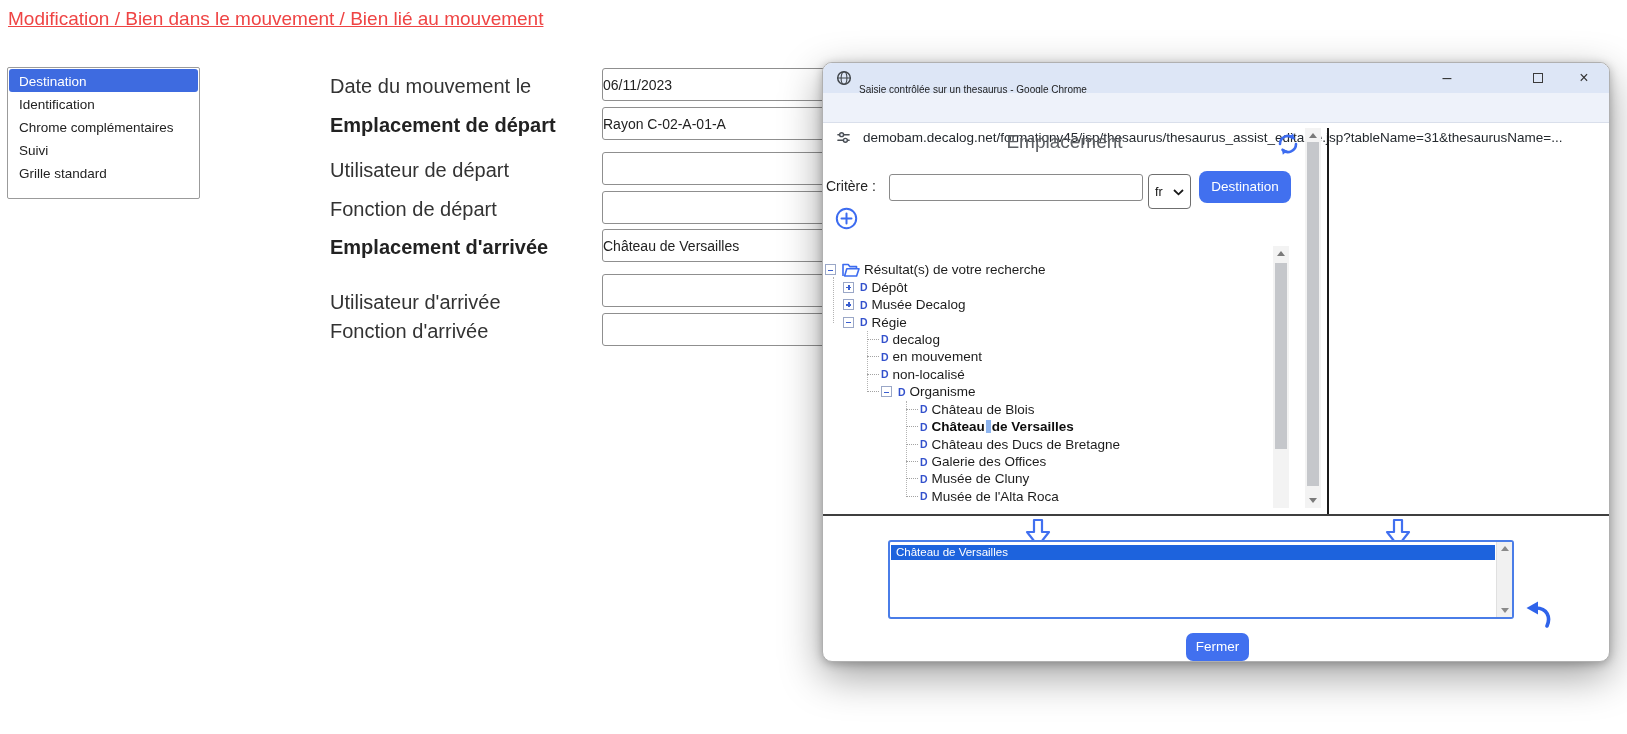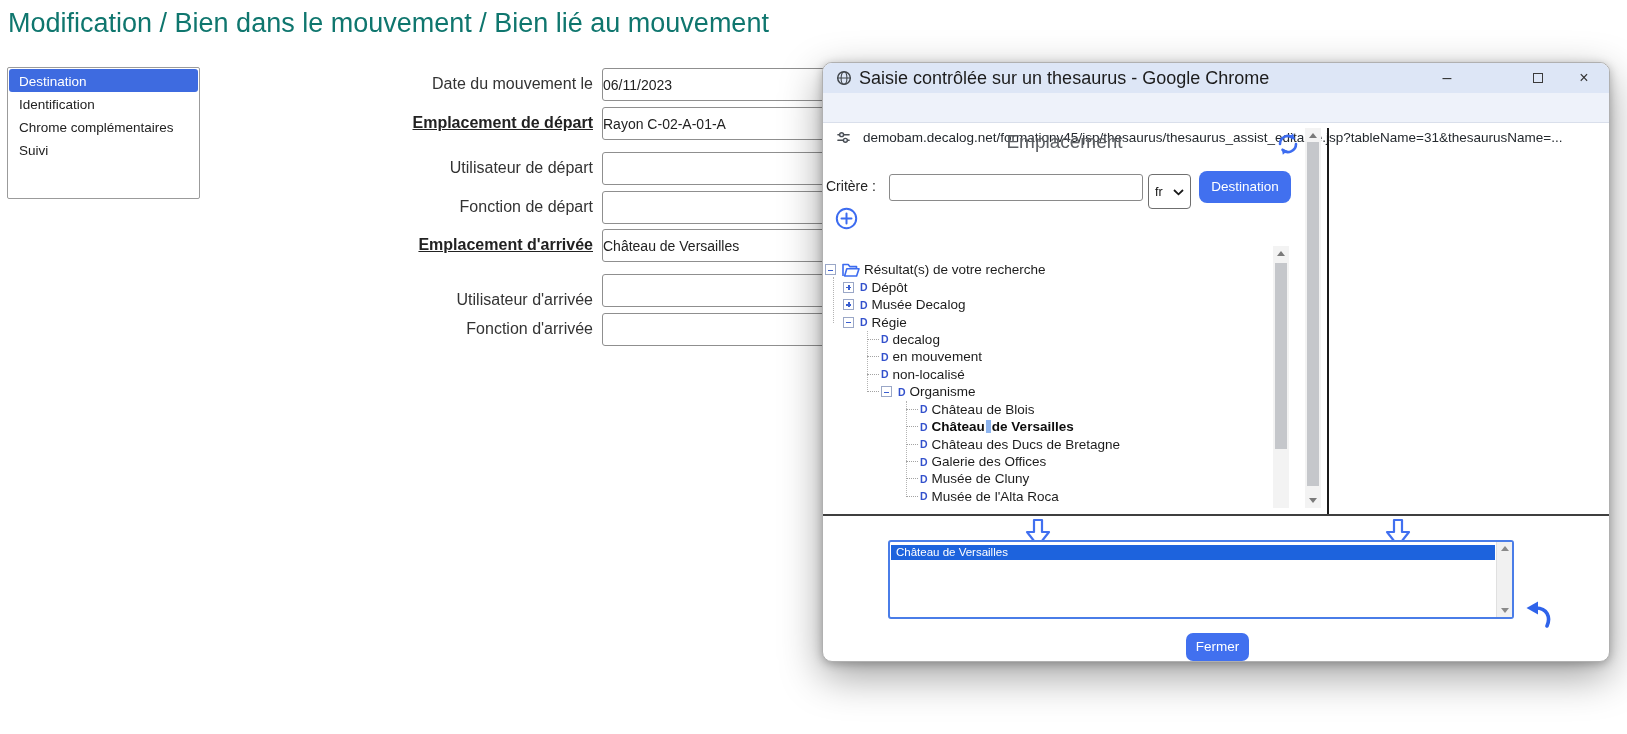--- a/index.html
+++ b/index.html
@@ -1,41 +1,41 @@
 <!DOCTYPE html>
 <html><head>
 <meta charset="utf-8">
 <style>
   * { margin:0; padding:0; box-sizing:border-box; }
   html,body { width:1627px; height:734px; background:#fff; overflow:hidden;
     font-family:"Liberation Sans", sans-serif; }
   .abs { position:absolute; }
 
   
-  #page-title { left:8px; top:8px; font-size:27px; color:#0f766e; white-space:nowrap; }
+  #page-title { left:8px; top:8px; font-size:19px; color:#ef4444; white-space:nowrap;text-decoration:underline; }
 
   #sidebar { left:7px; top:67px; width:193px; height:132px; background:#fff;
     border:1px solid #9b9b9b; border-radius:2px; padding:1px; }
   .side-item { height:23px; line-height:25.6px; padding-left:10px; font-size:13.5px;
     color:#222; white-space:nowrap; }
   .side-item.sel { background:#3e6be0; color:#fff; border-radius:3px; }
 
-  .flabel { position:absolute; left:330px; width:263px; text-align:right; font-size:16px;
+  .flabel { position:absolute; left:330px; width:263px; font-size:20px;
     color:#333; white-space:nowrap; }
-  .flabel.b { font-weight:bold; color:#222;text-decoration:underline; }
+  .flabel.b { font-weight:bold; color:#222; }
   .finput { position:absolute; left:602px; width:290px; height:33px; border:1px solid #8f8f8f;
     border-radius:3px; padding:0 0; font-size:14px; color:#222;
     font-family:"Liberation Sans", sans-serif; background:#fff; }
 
   
   #popup { left:822px; top:62px; width:788px; height:600px; background:#fff;
     border:1px solid #b0b0b0; border-radius:10px; overflow:hidden;
     box-shadow:0 14px 42px rgba(0,0,0,.38), 0 2px 10px rgba(0,0,0,.25); z-index:10; }
   #titlebar { left:0; top:0; width:100%; height:30px; background:#dde6f6; }
-  #win-title { left:36px; top:0; line-height:30px; font-size:18px; color:#1c1c1c; white-space:nowrap; }
+  #win-title { left:36px; top:12px; line-height:30px; font-size:10px; color:#1c1c1c; white-space:nowrap; }
   .winbtn { top:0; width:34px; height:30px; text-align:center; line-height:30px; color:#333;
     font-size:15px; cursor:default; }
   #btn-min { left:607px; font-size:16px; }
   #btn-max { left:698px; }
   #btn-max i { display:inline-block; width:10px; height:10px; border:1.5px solid #3a3a3a; margin-top:10px; }
   #btn-close { left:744px; font-size:16px; }
   #urlbar { left:0; top:30px; width:100%; height:30px; background:#eef2fa; border-bottom:1px solid #d9dfeb; }
   #url-text { left:40px; top:30px; line-height:29px; font-size:13.5px; color:#24292e; white-space:nowrap; }
 
   
@@ -94,20 +94,21 @@
 </head>
 <body>
 
 <div class="abs" id="page-title">Modification / Bien dans le mouvement / Bien lié au mouvement</div>
 
 <div class="abs" id="sidebar">
     <div class="side-item sel">Destination</div>
     <div class="side-item">Identification</div>
     <div class="side-item">Chrome complémentaires</div>
     <div class="side-item">Suivi</div>
+    <div class="side-item">Grille standard</div>
   </div>
 <div>
     <div class="flabel" style="top: 75px;">Date du mouvement le</div>
     <input class="finput" value="06/11/2023" style="top: 68px;">
     <div class="flabel b" style="top: 114px;">Emplacement de départ</div>
     <input class="finput" value="Rayon C-02-A-01-A" style="top: 107px;">
     <div class="flabel" style="top: 159px;">Utilisateur de départ</div>
     <input class="finput" style="top: 152px;">
     <div class="flabel" style="top: 198px;">Fonction de départ</div>
     <input class="finput" style="top: 191px;">

